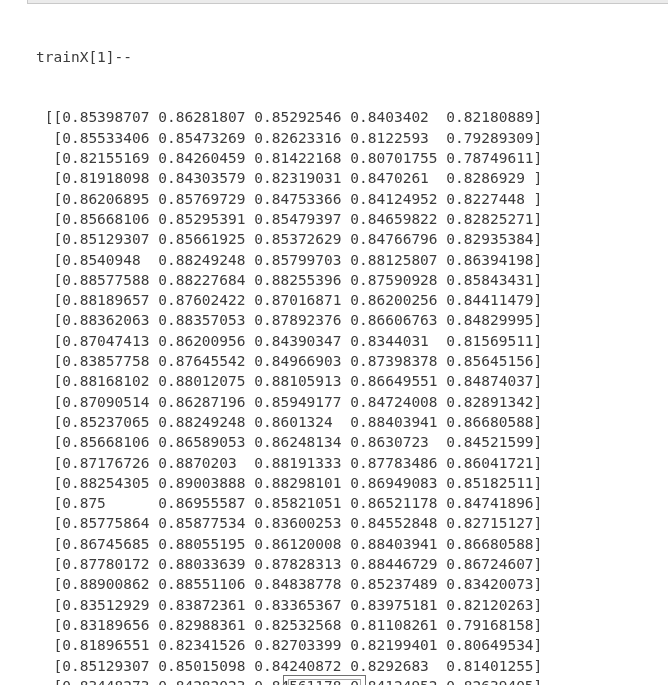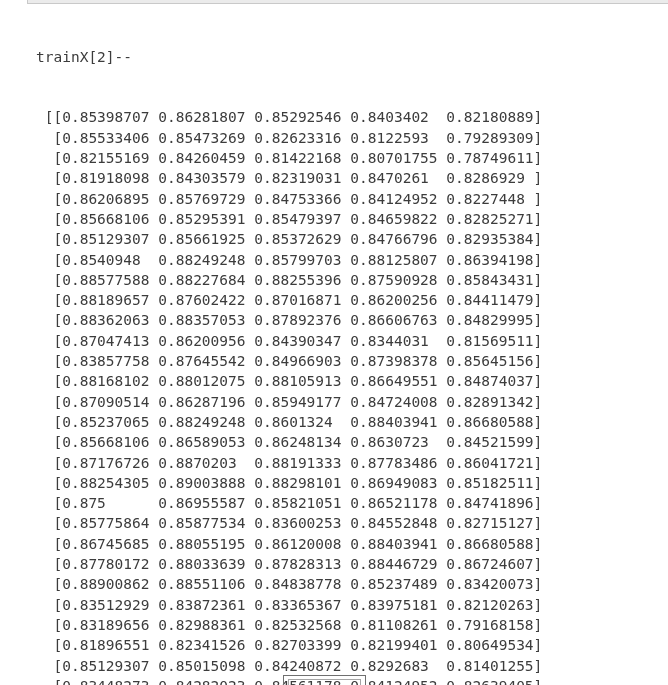--- a/index.html
+++ b/index.html
@@ -49,20 +49,20 @@
     border: 1px solid var(--cursor-box-inner, #a5a5a5);
     background: transparent;
   }
 </style>
 </head>
 <body>
 
 <div class="top-bar"></div>
 
 <div class="console">
-  <div class="line">trainX[2]--</div>
+  <div class="line">trainX[1]--</div>
   <div id="trainx-rows"><div class="line"> [[0.85398707 0.86281807 0.85292546 0.8403402  0.82180889]</div><div class="line">  [0.85533406 0.85473269 0.82623316 0.8122593  0.79289309]</div><div class="line">  [0.82155169 0.84260459 0.81422168 0.80701755 0.78749611]</div><div class="line">  [0.81918098 0.84303579 0.82319031 0.8470261  0.8286929 ]</div><div class="line">  [0.86206895 0.85769729 0.84753366 0.84124952 0.8227448 ]</div><div class="line">  [0.85668106 0.85295391 0.85479397 0.84659822 0.82825271]</div><div class="line">  [0.85129307 0.85661925 0.85372629 0.84766796 0.82935384]</div><div class="line">  [0.8540948  0.88249248 0.85799703 0.88125807 0.86394198]</div><div class="line">  [0.88577588 0.88227684 0.88255396 0.87590928 0.85843431]</div><div class="line">  [0.88189657 0.87602422 0.87016871 0.86200256 0.84411479]</div><div class="line">  [0.88362063 0.88357053 0.87892376 0.86606763 0.84829995]</div><div class="line">  [0.87047413 0.86200956 0.84390347 0.8344031  0.81569511]</div><div class="line">  [0.83857758 0.87645542 0.84966903 0.87398378 0.85645156]</div><div class="line">  [0.88168102 0.88012075 0.88105913 0.86649551 0.84874037]</div><div class="line">  [0.87090514 0.86287196 0.85949177 0.84724008 0.82891342]</div><div class="line">  [0.85237065 0.88249248 0.8601324  0.88403941 0.86680588]</div><div class="line">  [0.85668106 0.86589053 0.86248134 0.8630723  0.84521599]</div><div class="line">  [0.87176726 0.8870203  0.88191333 0.87783486 0.86041721]</div><div class="line">  [0.88254305 0.89003888 0.88298101 0.86949083 0.85182511]</div><div class="line">  [0.875      0.86955587 0.85821051 0.86521178 0.84741896]</div><div class="line">  [0.85775864 0.85877534 0.83600253 0.84552848 0.82715127]</div><div class="line">  [0.86745685 0.88055195 0.86120008 0.88403941 0.86680588]</div><div class="line">  [0.87780172 0.88033639 0.87828313 0.88446729 0.86724607]</div><div class="line">  [0.88900862 0.88551106 0.84838778 0.85237489 0.83420073]</div><div class="line">  [0.83512929 0.83872361 0.83365367 0.83975181 0.82120263]</div><div class="line">  [0.83189656 0.82988361 0.82532568 0.81108261 0.79168158]</div><div class="line">  [0.81896551 0.82341526 0.82703399 0.82199401 0.80649534]</div><div class="line">  [0.85129307 0.85015098 0.84240872 0.8292683  0.81401255]</div><div class="line">  [0.83448273 0.84282023 0.84561178 0.84124952 0.82639405]</div></div>
   
   
 </div>
 
 <div class="popup-box-outer"></div>
 <div class="popup-box-inner"></div>
 
 </body></html>

